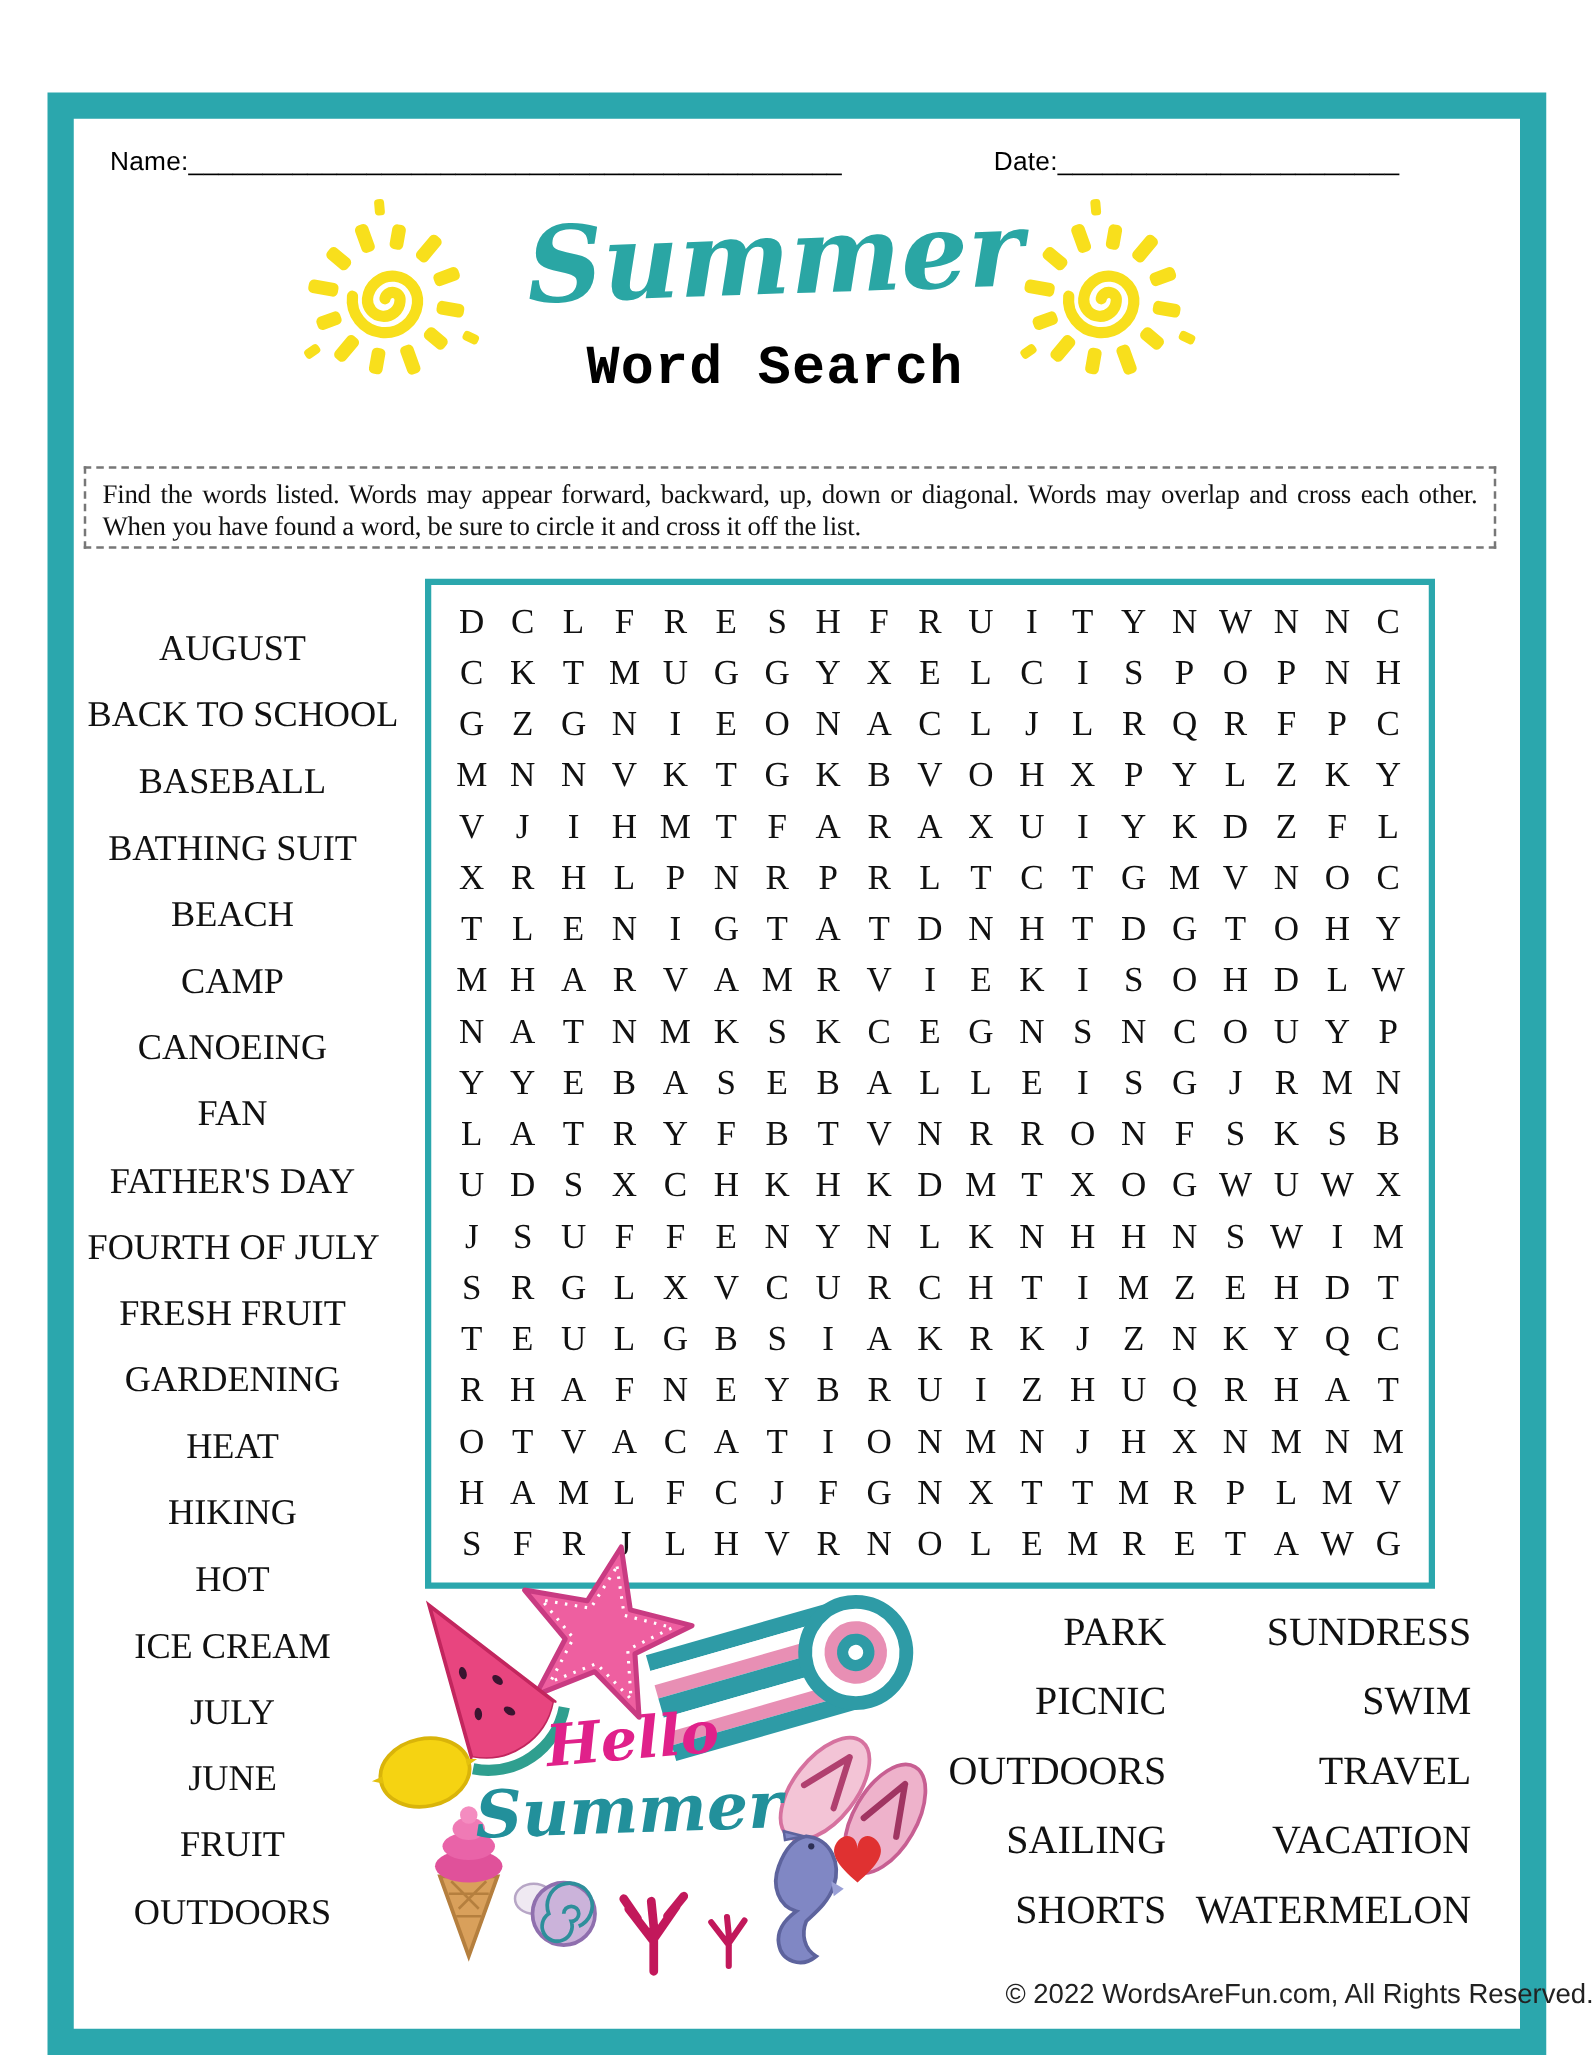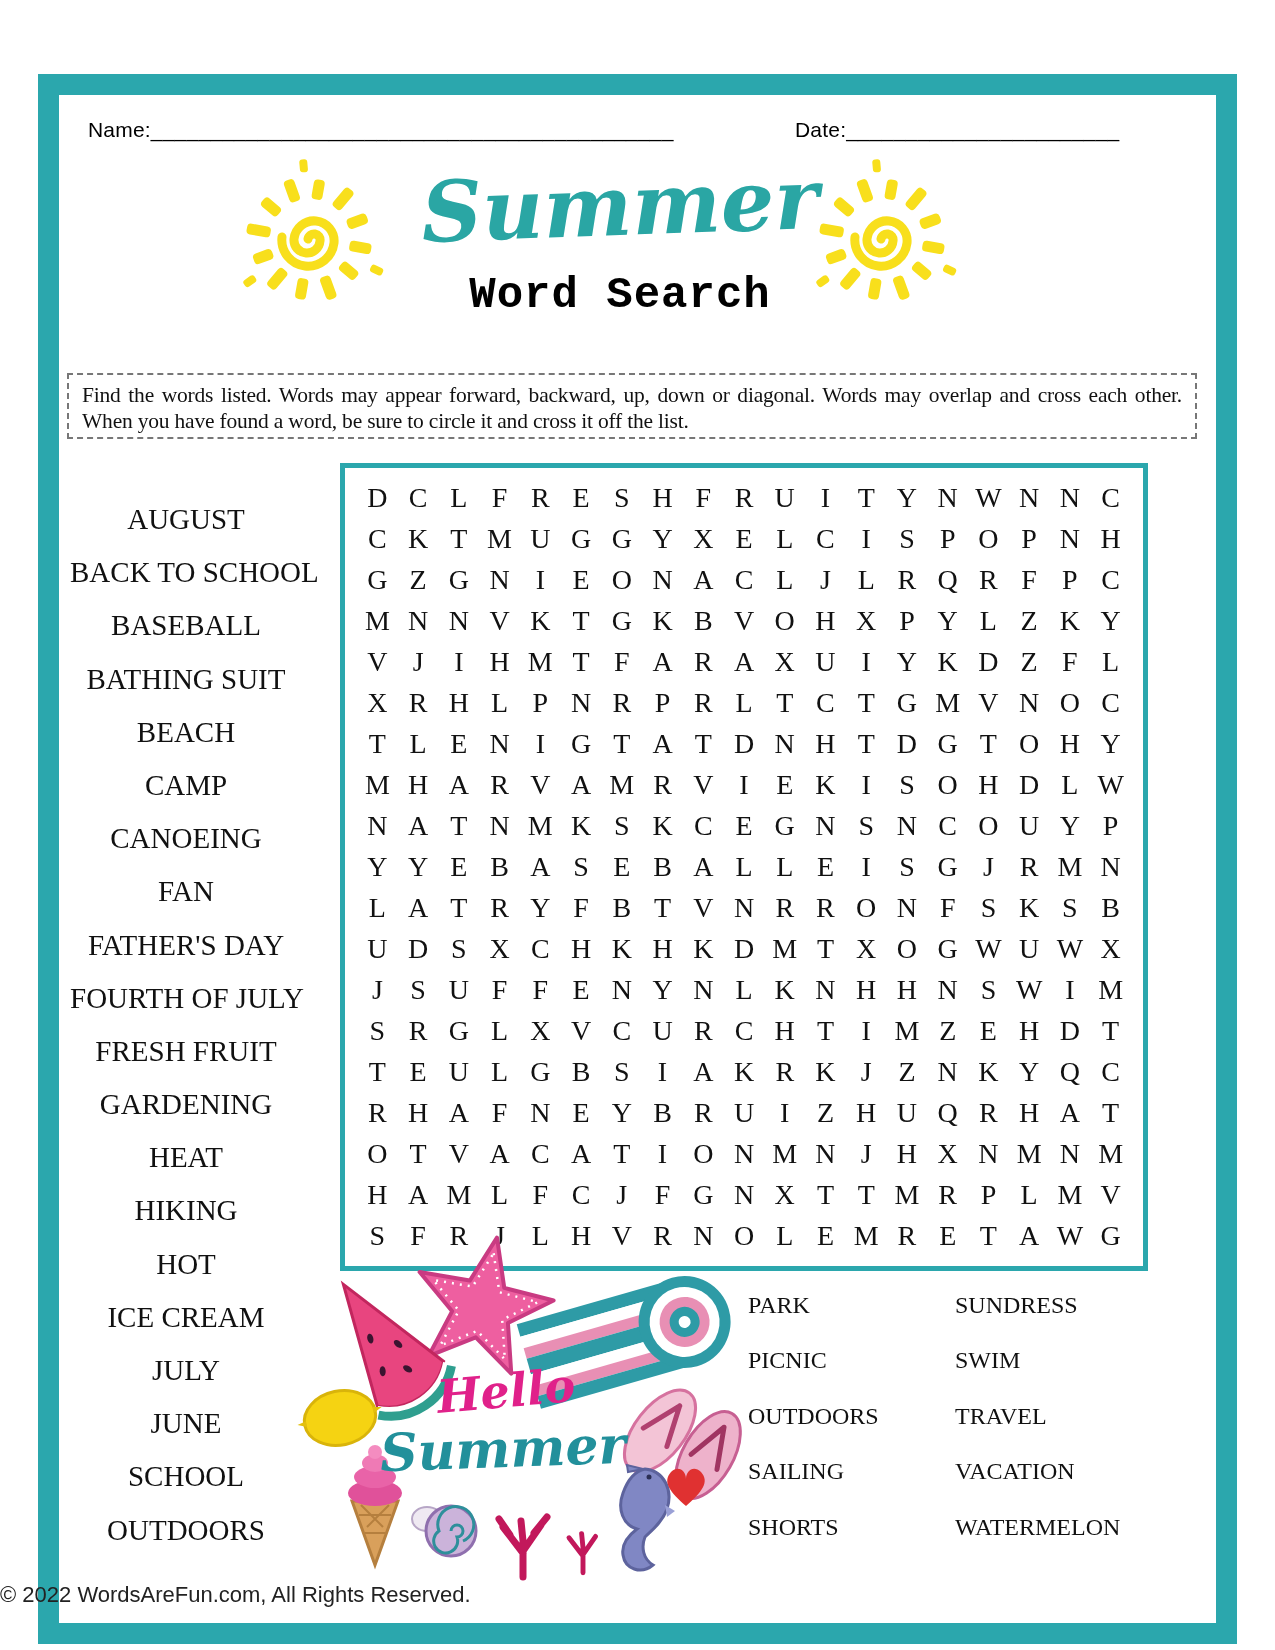--- a/index.html
+++ b/index.html
@@ -30,29 +30,29 @@
                   font-size:29px;white-space:nowrap;}
   .gridbox{position:absolute;left:340px;top:427px;width:808px;height:808px;
            border:5px solid var(--frame-teal);box-sizing:border-box;}
   .grid{display:grid;grid-template-columns:repeat(19,1fr);grid-template-rows:repeat(19,1fr);
         width:100%;height:100%;box-sizing:border-box;padding:10px 12px;}
   .cell{display:flex;align-items:center;justify-content:center;font-size:28px;
         font-family:"Liberation Serif",serif;}
   .wordlist-bl{position:absolute;left:748px;top:1242px;width:185px;}
   .wordlist-br{position:absolute;left:955px;top:1242px;width:222px;}
   .wordlist-bl .list-word,.wordlist-br .list-word{height:55.4px;line-height:55.4px;
-        text-align:left;font-size:24px;white-space:nowrap;}
+        text-align:right;font-size:32px;white-space:nowrap;}
   .illustration{position:absolute;left:295px;top:1195px;width:460px;height:360px;}
   .script-hello{position:absolute;left:396px;top:1328px;width:220px;text-align:center;
         font-family:"DejaVu Serif",serif;font-style:italic;font-weight:bold;font-size:46px;
         color:var(--hello-pink);transform:rotate(-5deg);}
   .script-summer{position:absolute;left:373px;top:1382px;width:260px;text-align:center;
         font-family:"DejaVu Serif",serif;font-style:italic;font-weight:bold;font-size:52px;
         color:var(--summer-teal);transform:rotate(-2deg);}
-  .copyright{position:absolute;left:0;top:1546px;width:1275px;text-align:left;
+  .copyright{position:absolute;left:0;top:1546px;width:1275px;text-align:right;
         font-family:"Liberation Sans",sans-serif;font-size:22px;color:#222;}
 </style>
 </head>
 <body>
 
 <div class="page">
   <div class="frame"></div>
 
   <div class="namedate nd-name"><span>Name:</span><span>____________________________________________</span></div>
   <div class="namedate nd-date"><span>Date:</span><span>_______________________</span></div>
@@ -110,21 +110,21 @@
       <div class="list-word">FATHER'S DAY</div>
       <div class="list-word">FOURTH OF JULY</div>
       <div class="list-word">FRESH FRUIT</div>
       <div class="list-word">GARDENING</div>
       <div class="list-word">HEAT</div>
       <div class="list-word">HIKING</div>
       <div class="list-word">HOT</div>
       <div class="list-word">ICE CREAM</div>
       <div class="list-word">JULY</div>
       <div class="list-word">JUNE</div>
-      <div class="list-word">SCHOOL</div>
+      <div class="list-word">FRUIT</div>
       <div class="list-word">OUTDOORS</div>
     </div>
 
   <div class="gridbox">
     <div class="grid">
         <div class="cell">D</div>
         <div class="cell">C</div>
         <div class="cell">L</div>
         <div class="cell">F</div>
         <div class="cell">R</div>

